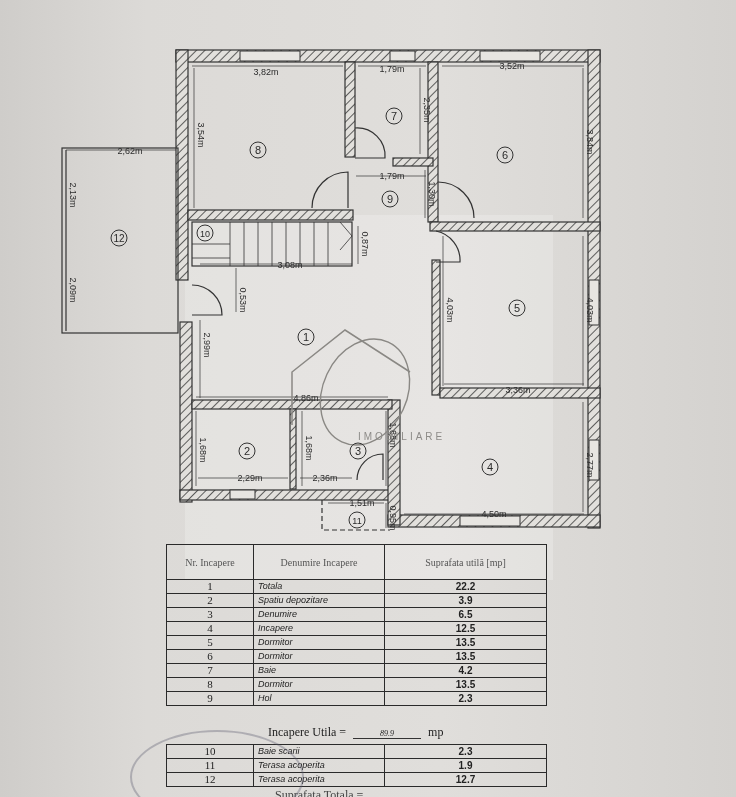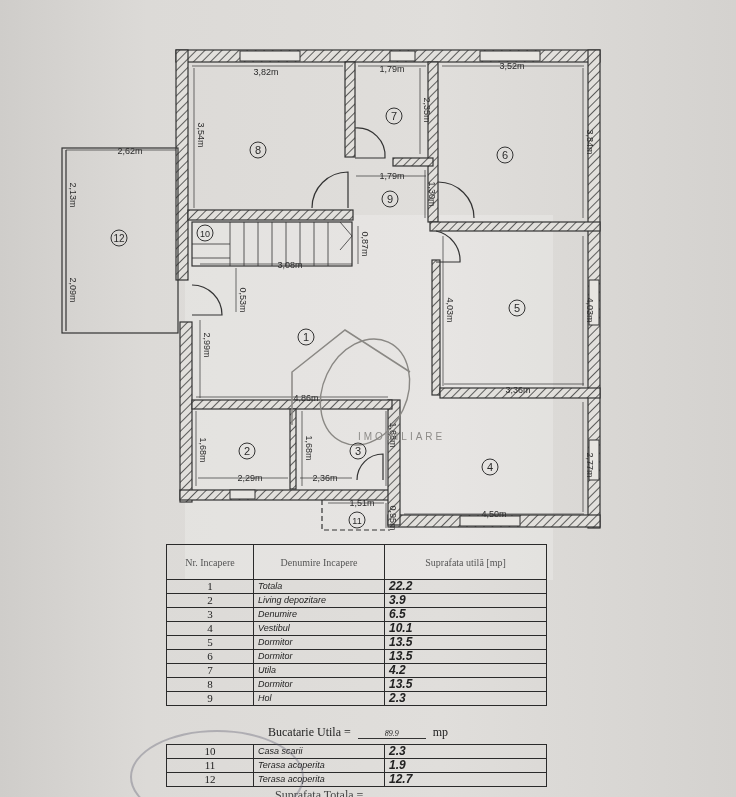--- a/index.html
+++ b/index.html
@@ -9,21 +9,21 @@
   svg.plan{position:absolute;left:0;top:0;}
   .dim{font-family:"Liberation Sans",sans-serif;font-size:9px;fill:#2b2b2b;}
   .rn{font-family:"Liberation Sans",sans-serif;font-size:11px;fill:#2b2b2b;}
   .wm-text{font-family:"Liberation Sans",sans-serif;font-size:10px;letter-spacing:3px;fill:#8d8b88;}
   table.areas{position:absolute;border-collapse:collapse;font-size:9px;color:#222;}
   table.areas td,table.areas th{border:1.4px solid #2a2a2a;padding:0 4px;height:13px;line-height:13px;}
   table.t1{left:166px;top:544px;width:381px;}
   table.t1 th{font-family:"Liberation Serif",serif;font-weight:normal;color:#555;font-size:10px;height:34px;line-height:13px;}
   td.nr{text-align:center;font-family:"Liberation Serif",serif;font-size:11px;width:78px;}
   td.nm{font-style:italic;padding-left:22px;width:122px;}
-  td.ar{font-style:italic;font-weight:bold;font-size:12px;}
+  td.ar{text-align:center;font-weight:bold;font-size:10px;}
   .sum{position:absolute;left:268px;top:725px;font-family:"Liberation Serif",serif;font-size:12px;color:#222;}
   .sum .val{display:inline-block;width:68px;border-bottom:1px solid #333;text-align:center;font-style:italic;font-size:8px;margin:0 4px;}
   table.t2{left:166px;top:744px;width:381px;}
   .foot{position:absolute;left:275px;top:788px;font-family:"Liberation Serif",serif;font-size:12px;color:#444;}
   .stamp{position:absolute;left:130px;top:730px;width:170px;height:90px;border:2px solid rgba(90,90,110,0.35);border-radius:50%;}
 </style>
 </head>
 <body>
 
 <div class="paper"></div>
@@ -199,72 +199,72 @@
     </tr>
   </thead>
   <tbody>
     <tr>
         <td class="nr">1</td>
         <td class="nm">Totala</td>
         <td class="ar">22.2</td>
       </tr>
     <tr>
         <td class="nr">2</td>
-        <td class="nm">Living depozitare</td>
+        <td class="nm">Spatiu depozitare</td>
         <td class="ar">3.9</td>
       </tr>
     <tr>
         <td class="nr">3</td>
         <td class="nm">Denumire</td>
         <td class="ar">6.5</td>
       </tr>
     <tr>
         <td class="nr">4</td>
-        <td class="nm">Vestibul</td>
-        <td class="ar">10.1</td>
+        <td class="nm">Incapere</td>
+        <td class="ar">12.5</td>
       </tr>
     <tr>
         <td class="nr">5</td>
         <td class="nm">Dormitor</td>
         <td class="ar">13.5</td>
       </tr>
     <tr>
         <td class="nr">6</td>
         <td class="nm">Dormitor</td>
         <td class="ar">13.5</td>
       </tr>
     <tr>
         <td class="nr">7</td>
-        <td class="nm">Utila</td>
+        <td class="nm">Baie</td>
         <td class="ar">4.2</td>
       </tr>
     <tr>
         <td class="nr">8</td>
         <td class="nm">Dormitor</td>
         <td class="ar">13.5</td>
       </tr>
     <tr>
         <td class="nr">9</td>
         <td class="nm">Hol</td>
         <td class="ar">2.3</td>
       </tr>
   </tbody>
 </table>
 
 <div class="sum">
-  <span>Bucatarie Utila =</span>
+  <span>Incapere Utila =</span>
   <span class="val">89.9</span>
   <span>mp</span>
 </div>
 
 <table class="areas t2">
   <tbody>
     <tr>
         <td class="nr">10</td>
-        <td class="nm">Casa scarii</td>
+        <td class="nm">Baie scarii</td>
         <td class="ar">2.3</td>
       </tr>
     <tr>
         <td class="nr">11</td>
         <td class="nm">Terasa acoperita</td>
         <td class="ar">1.9</td>
       </tr>
     <tr>
         <td class="nr">12</td>
         <td class="nm">Terasa acoperita</td>

